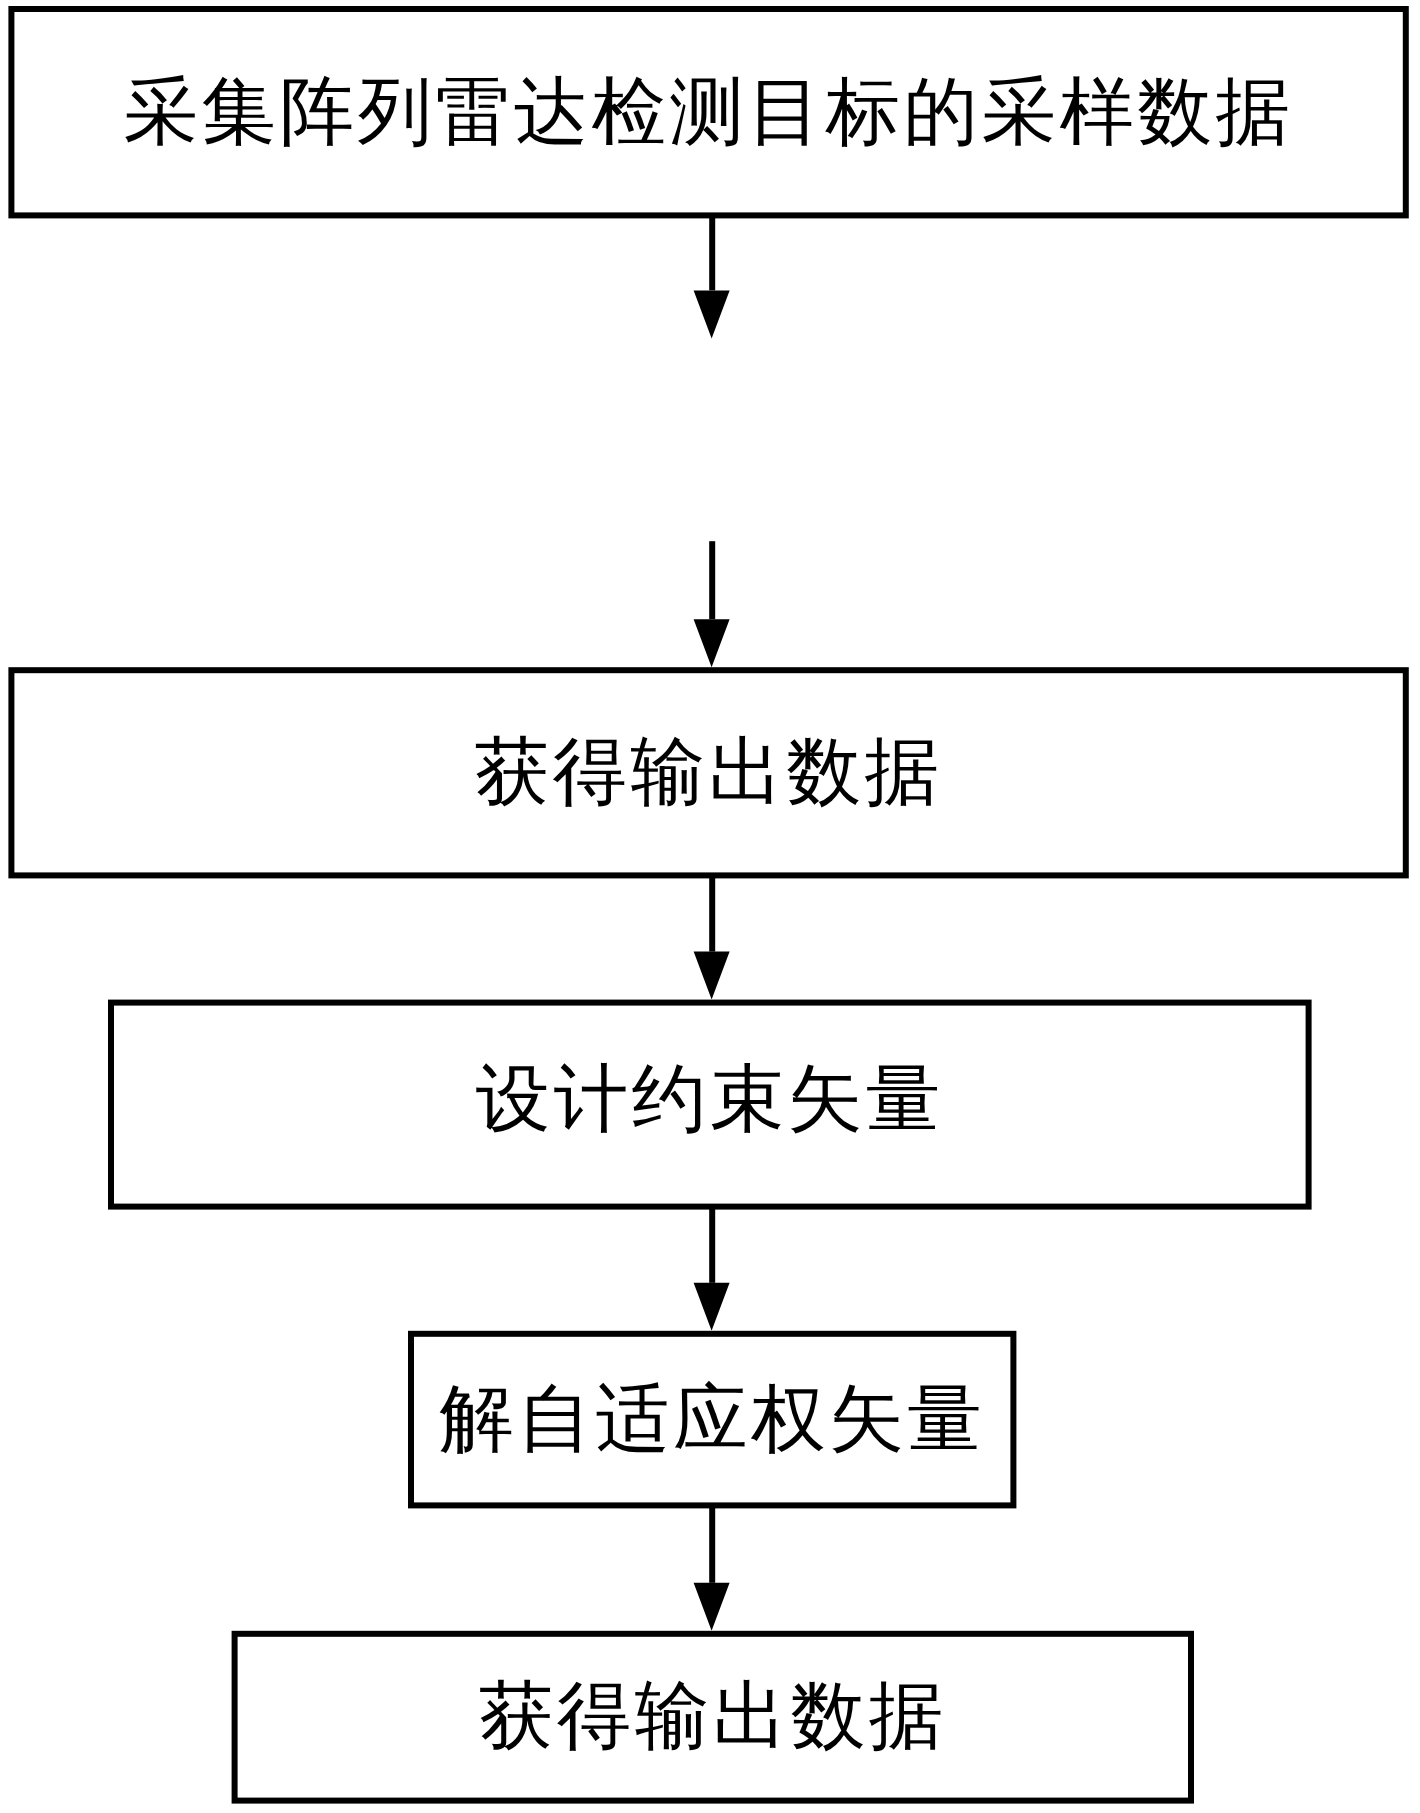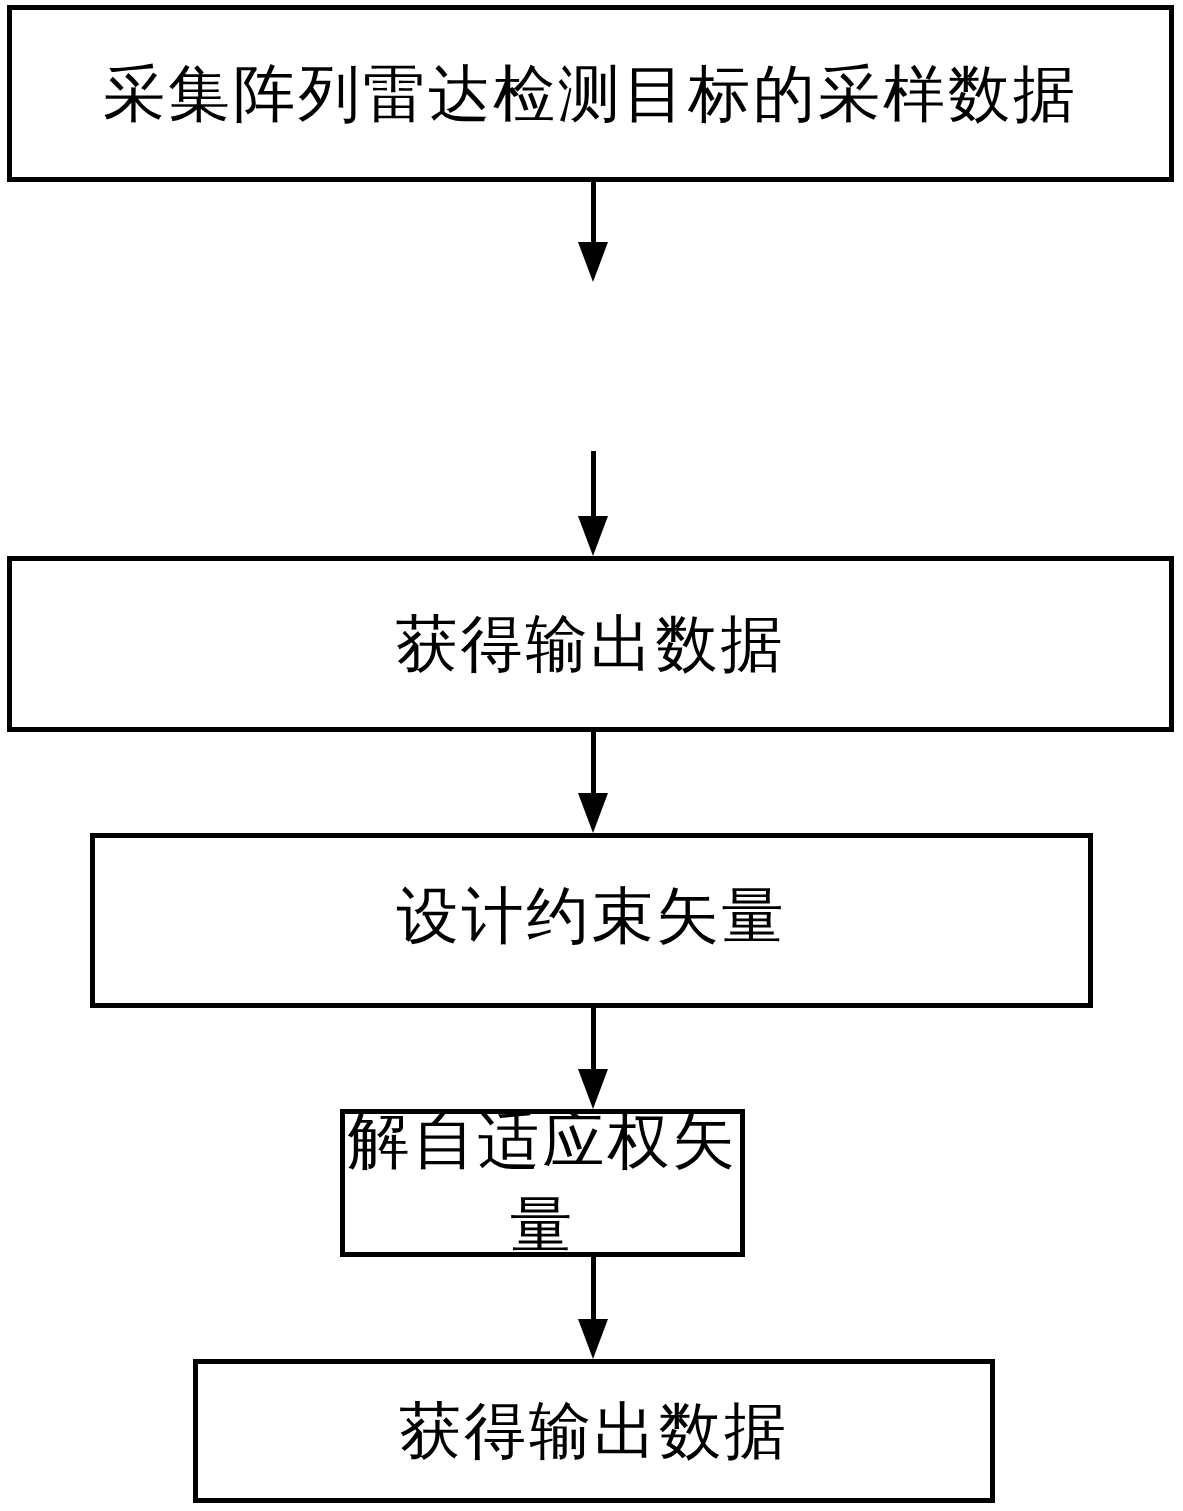--- a/index.html
+++ b/index.html
@@ -27,21 +27,21 @@
     letter-spacing: 3px;
     color: #000000;
     white-space: pre-line;
     line-height: 84px;
   }
   
   .box1 { left: 7px;   top: 5px;    width: 1167px; height: 177px; }
   .box2 { left: 7px;   top: 282px;  width: 1167px; height: 171px; }
   .box3 { left: 7px;   top: 556px;  width: 1167px; height: 176px; }
   .box4 { left: 90px;  top: 833px;  width: 1003px; height: 175px; font-family: Liberation Mono, monospace; }
-  .box5 { left: 340px; top: 1109px; width: 405px;  height: 148px; }
+  .box5 { left: 340px; top: 1109px; width: 507px;  height: 148px; }
   .box6 { left: 193px; top: 1359px; width: 802px;  height: 144px; align-items: center; }
 
   .flow-arrow {
     position: absolute;
     left: 578px;
     width: 30px;
     display: flex;
     flex-direction: column;
     align-items: center;
   }

